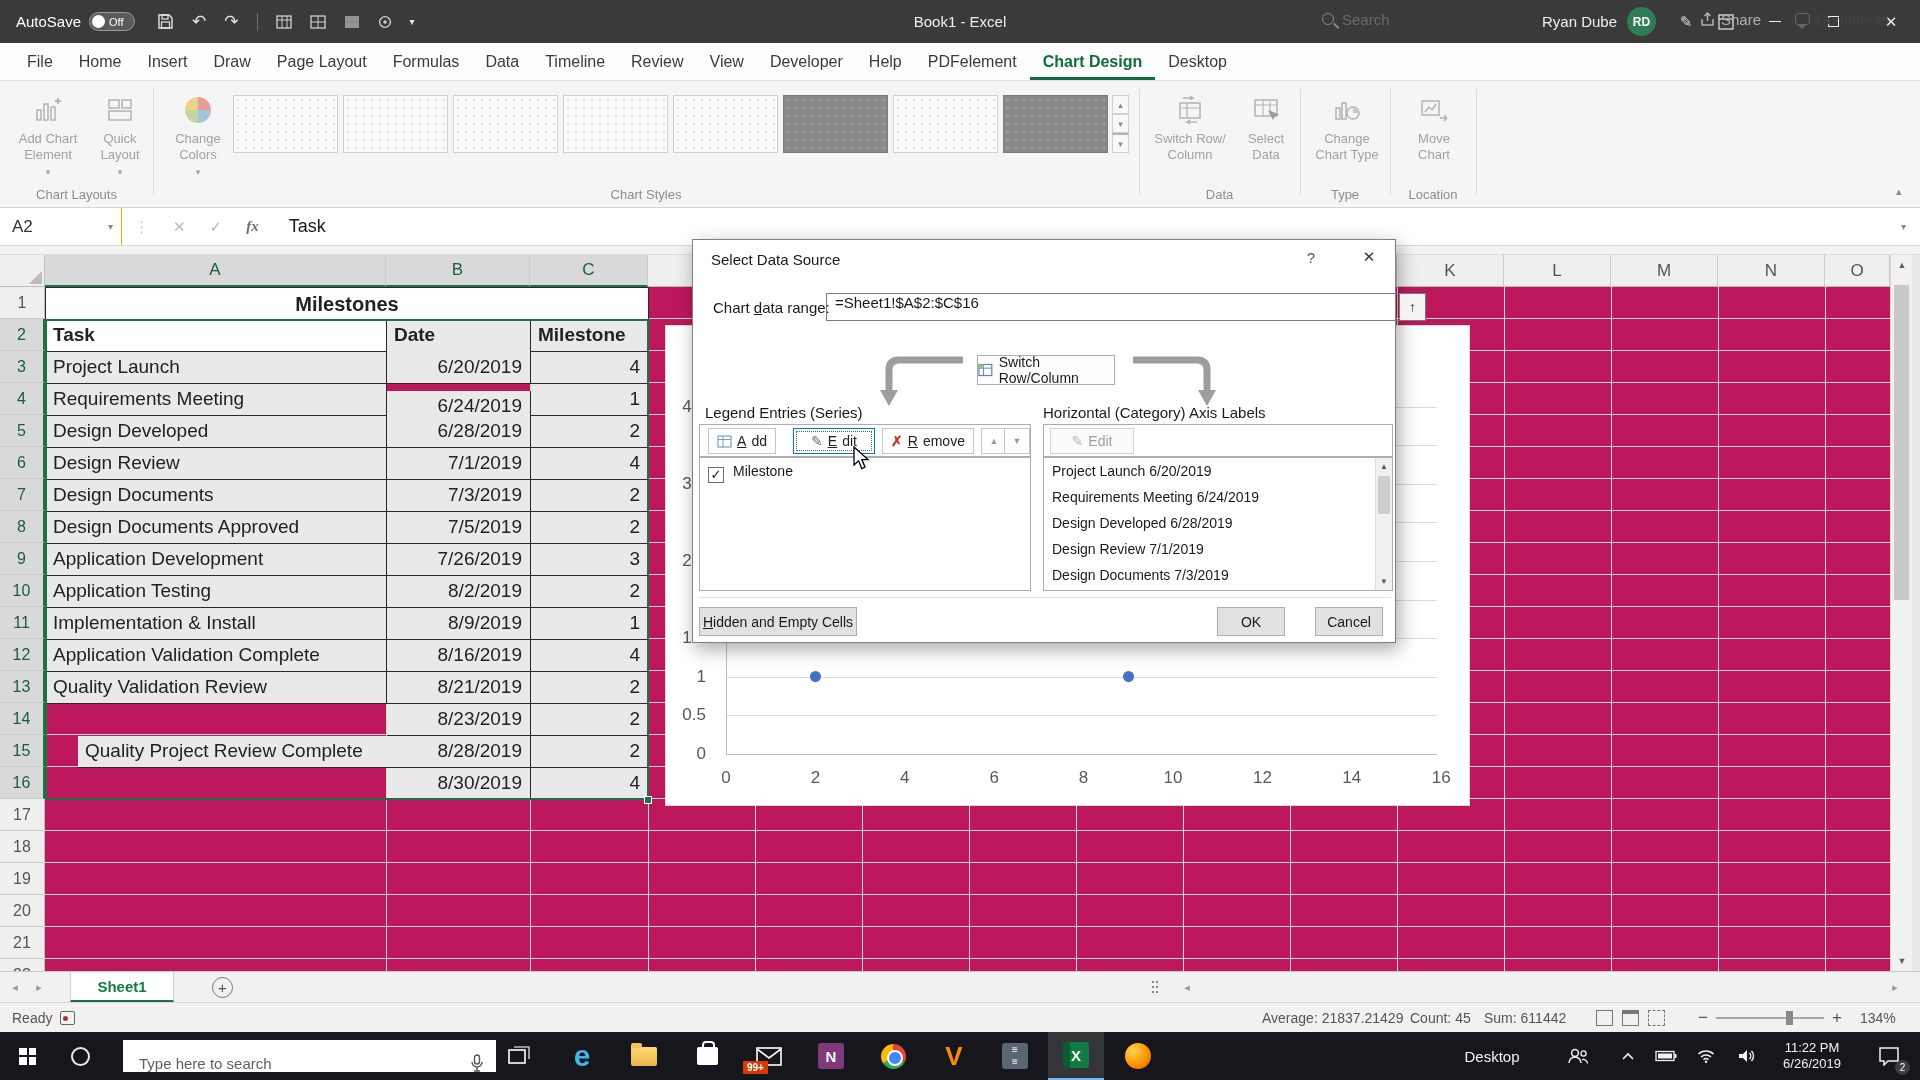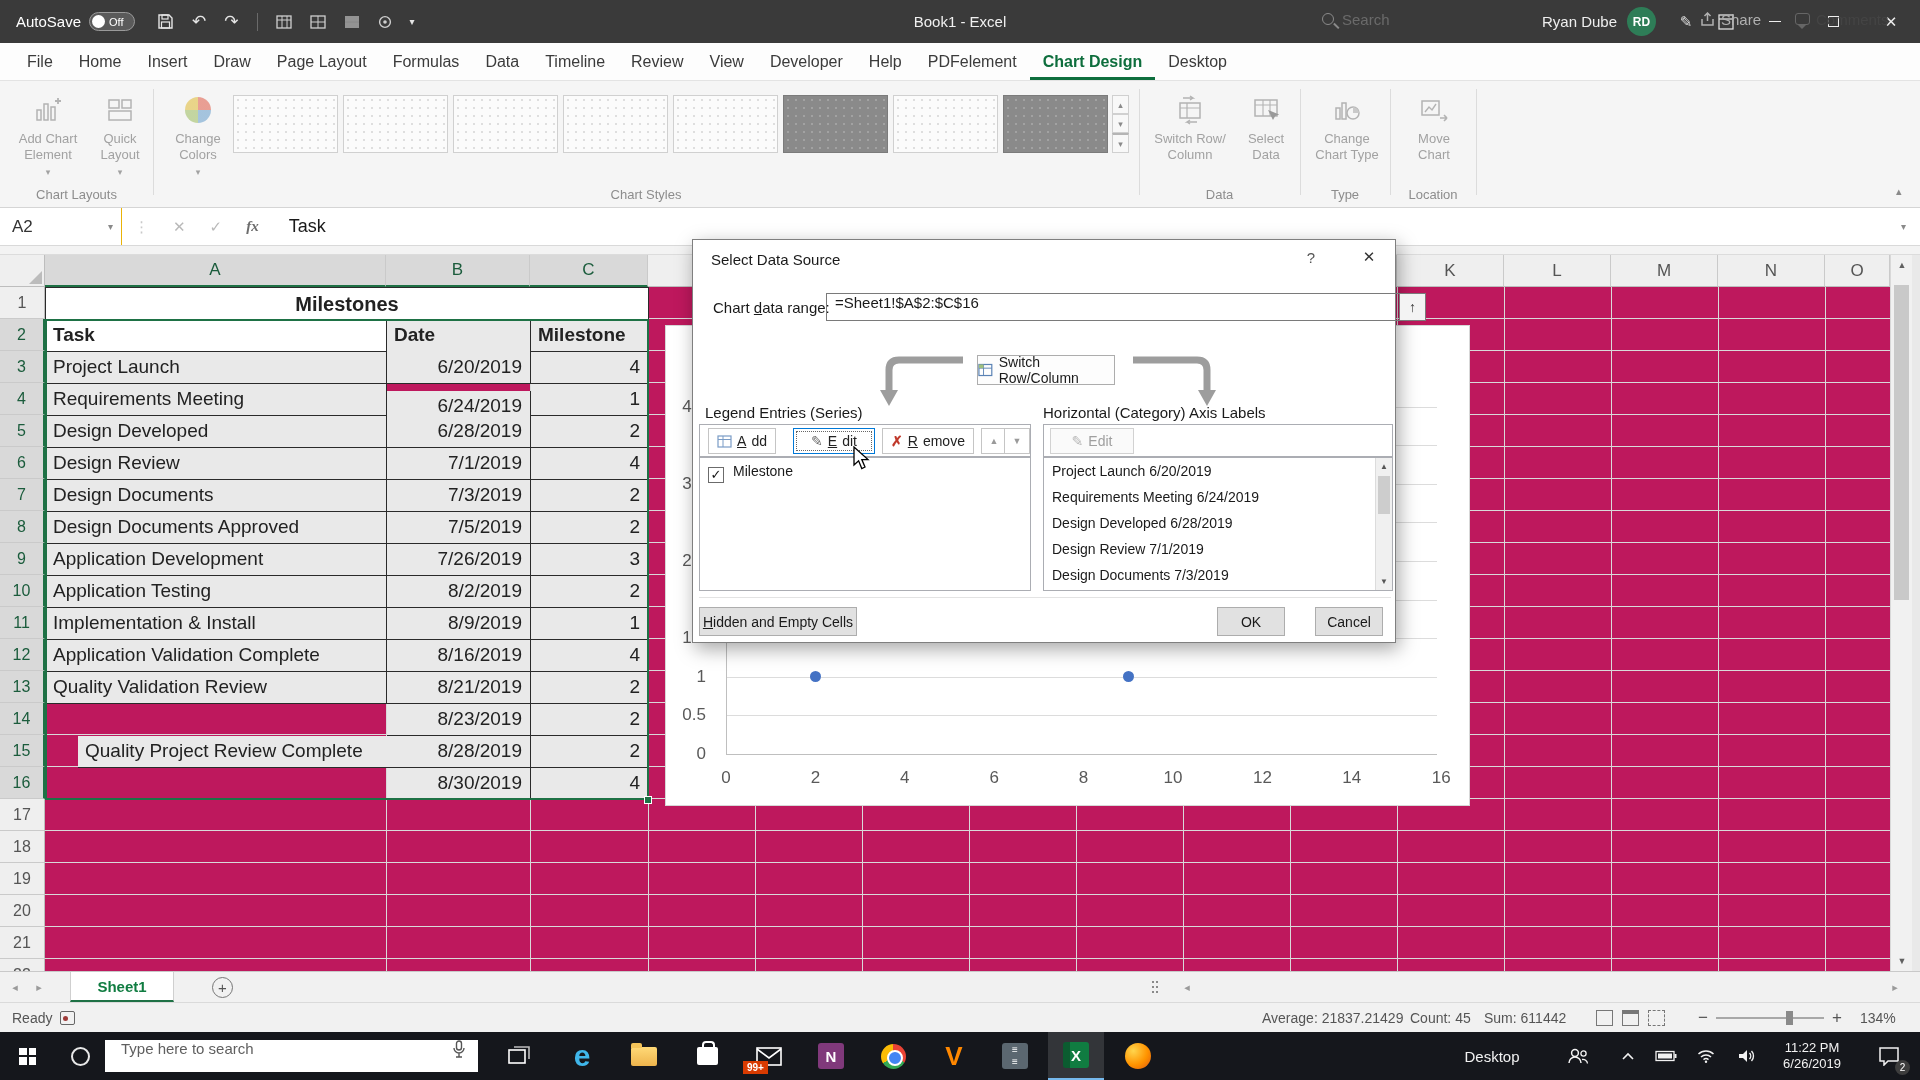--- a/index.html
+++ b/index.html
@@ -121,21 +121,21 @@
   .sb-item{position:absolute;top:0;height:30px;line-height:30px;white-space:nowrap}
   .macro-ic{position:absolute;left:60px;top:8px;width:15px;height:14px;border:1.3px solid #666;border-radius:2px}
   .macro-ic::after{content:"";position:absolute;left:2px;top:4px;width:5px;height:5px;border-radius:50%;background:#9e3a38}
   .view-ic{position:absolute;top:7px;width:17px;height:16px;border:1.4px solid #777}
   .zoom-track{position:absolute;left:1716px;top:14px;width:108px;height:2px;background:#a8a8a8}
   .zoom-thumb{position:absolute;left:1786px;top:8px;width:7px;height:14px;background:#8a8a8a}
 
   
   #taskbar{position:absolute;left:0;top:1032px;width:1920px;height:48px;background:#15171c;color:#fff}
   .tk-btn{position:absolute;top:0;height:48px;display:flex;align-items:center;justify-content:center}
-  #tk-search{position:absolute;left:105px;top:8px;width:373px;height:32px;background:#fff;display:flex;align-items:flex-start;
+  #tk-search{position:absolute;left:123px;top:8px;width:373px;height:32px;background:#fff;display:flex;align-items:flex-end;
              color:#5f5f5f;font-size:15px;padding-left:16px}
   .ico-win{position:relative;width:17px;height:17px}
   .ico-win i{position:absolute;width:7.5px;height:7.5px;background:#fff}
   .cortana-ring{width:19px;height:19px;border:2px solid #e8e8e8;border-radius:50%}
   .app{width:56px}
   .app.active{background:rgba(255,255,255,.13);border-bottom:2px solid #76b9ed}
   .ico-folder{width:26px;height:19px;background:linear-gradient(#ffd977,#eeb44c);border-radius:2px;position:relative}
   .ico-folder::before{content:"";position:absolute;top:-4px;left:0;width:11px;height:5px;background:#f3c359;border-radius:2px 2px 0 0}
   .ico-store{width:21px;height:18px;background:#fff;border-radius:2px;position:relative}
   .ico-store::before{content:"";position:absolute;top:-6px;left:5px;width:9px;height:7px;border:2px solid #fff;border-bottom:none;border-radius:4px 4px 0 0}

